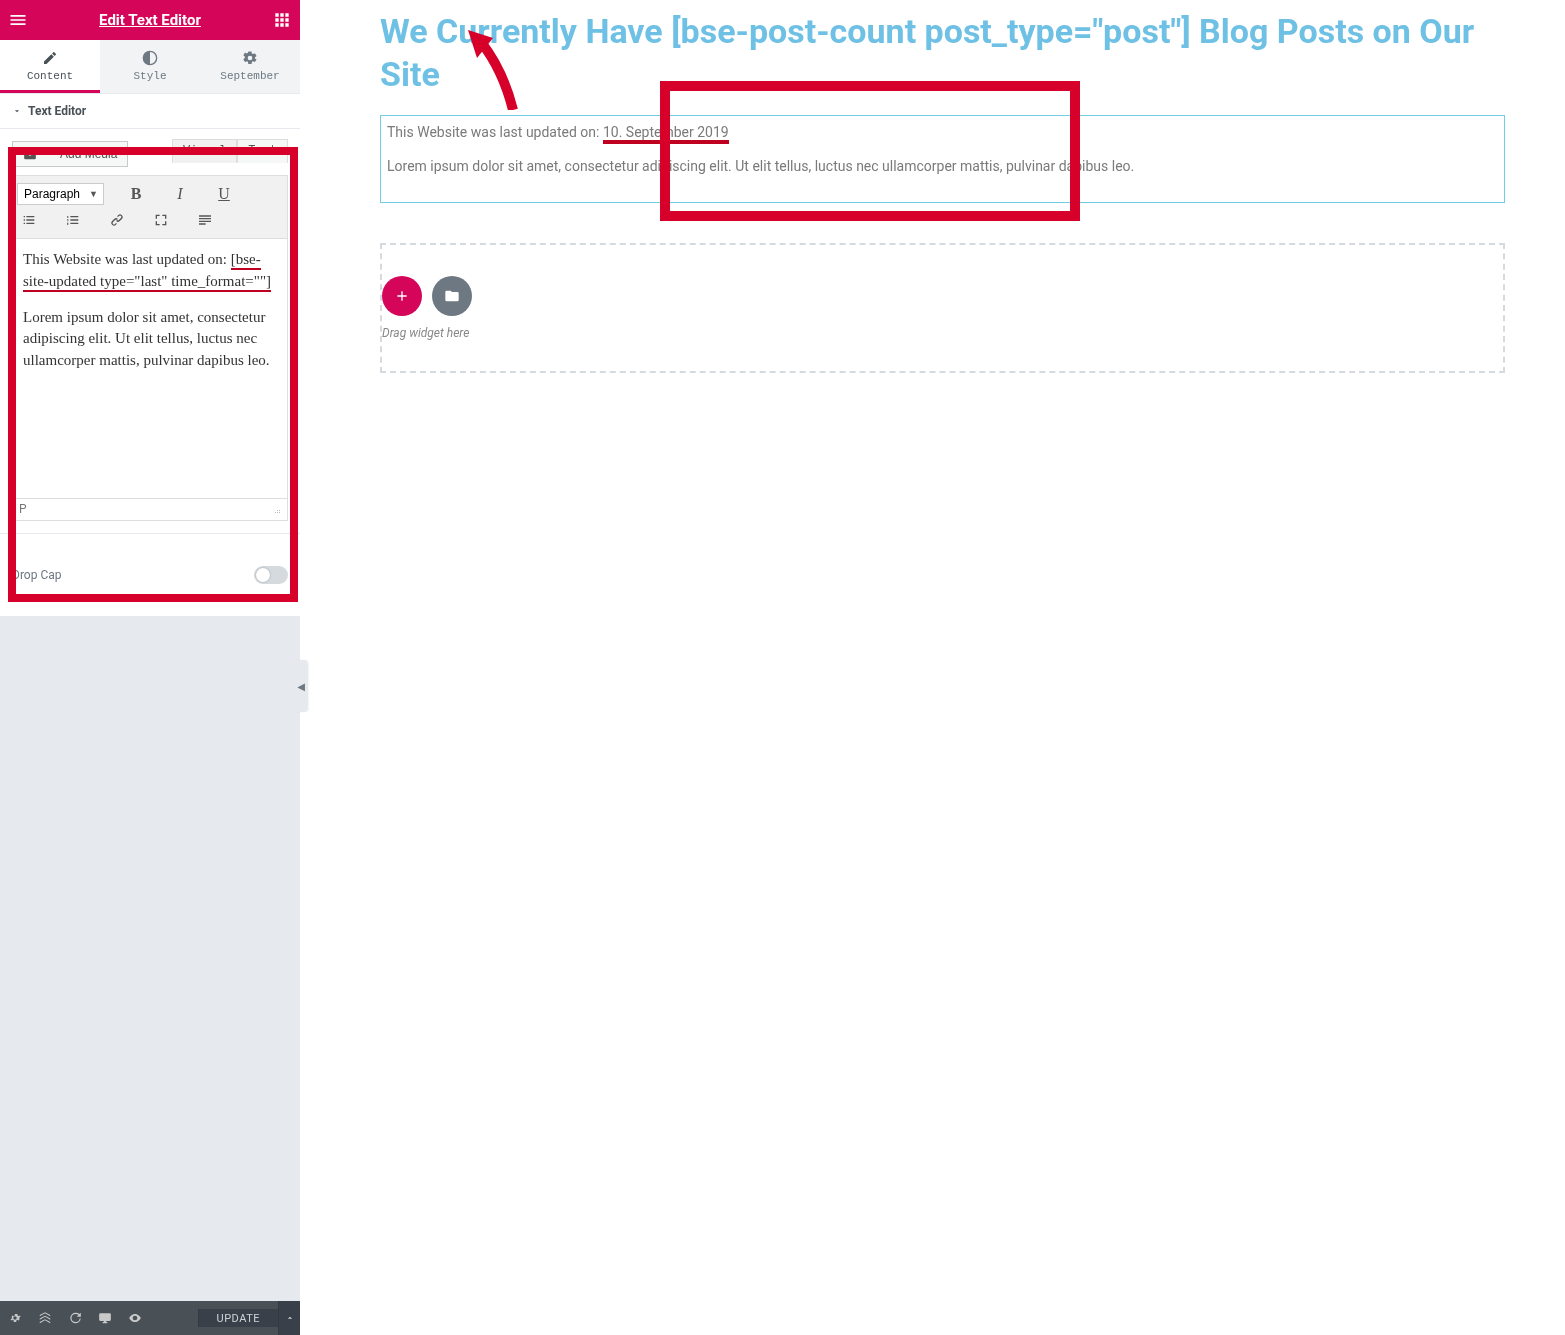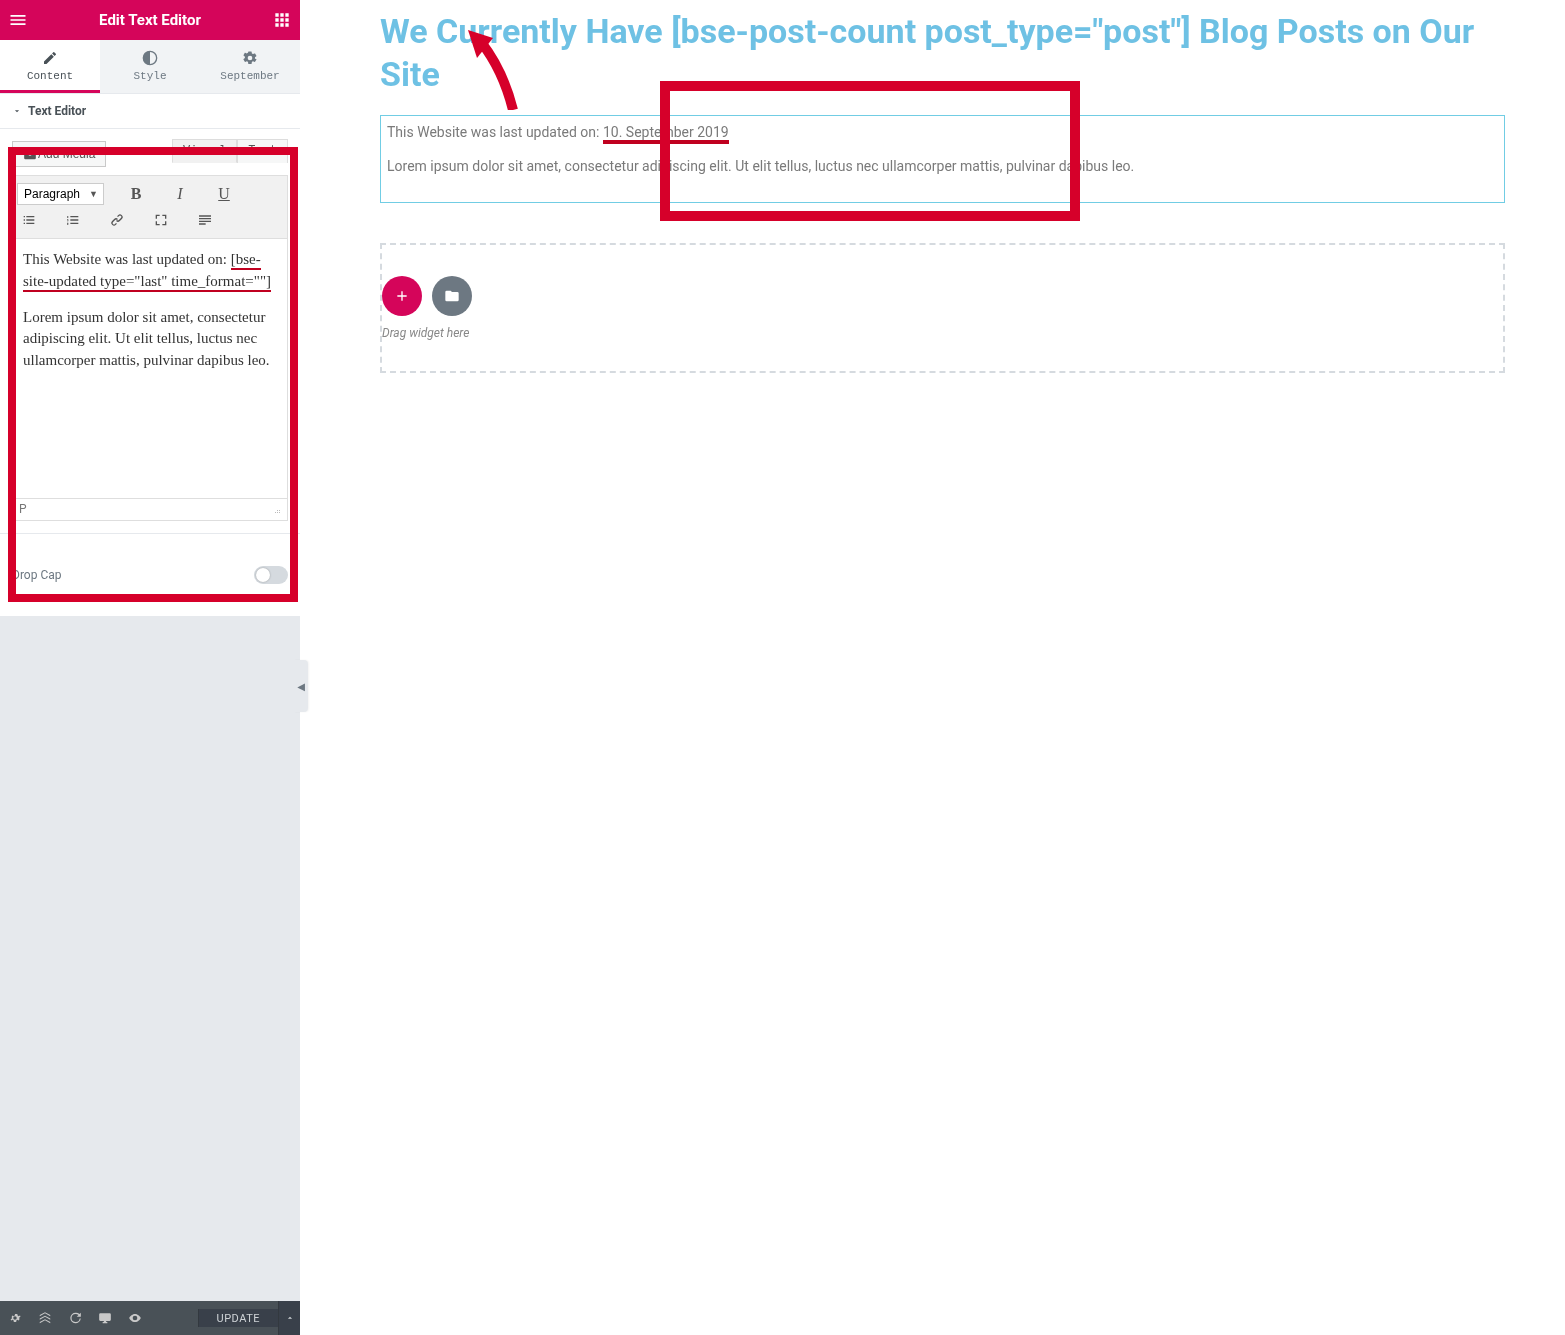--- a/index.html
+++ b/index.html
@@ -28,20 +28,21 @@
 .side-header {
   background: #d5055a;
   color: #fff;
   height: 40px;
   display: flex;
   align-items: center;
   justify-content: space-between;
   padding: 0 8px;
   font-size: 15px;
   font-weight: 700;
+  text-decoration: underline;
 }
 .side-header .title { flex: 1; text-align: center; }
 .hamburger, .apps-icon {
   width: 20px; height: 20px;
   display: inline-flex; align-items: center; justify-content: center;
   cursor: pointer;
 }
 .hamburger svg, .apps-icon svg { fill: #fff; }
 .tabs {
   display: flex;
@@ -89,21 +90,21 @@
 .annotate-box-left{
   position:absolute;
   left:8px; top:147px;
   width:290px; height:455px;
   border:8px solid #d6002a;
   pointer-events:none;
   z-index:50;
 }
 
 .add-media{
-  display:inline-flex; align-items:center; gap:1px;
+  display:inline-flex; align-items:center; gap:23px;
   background:#f6f7f7; border:1px solid #c9c9c9; color:#555;
   font-size:12px; padding:5px 10px; cursor:pointer;
 }
 .add-media svg{width:14px;height:14px;fill:#555;}
 
 .vt-tabs{ float:right; display:flex; margin-top:-2px;}
 .vt-tab{
   font-size:12px; color:#555; background:#f6f7f7;
   border:1px solid #ddd; border-bottom:none;
   padding:4px 10px; cursor:pointer;font-family:Liberation Mono, monospace;

